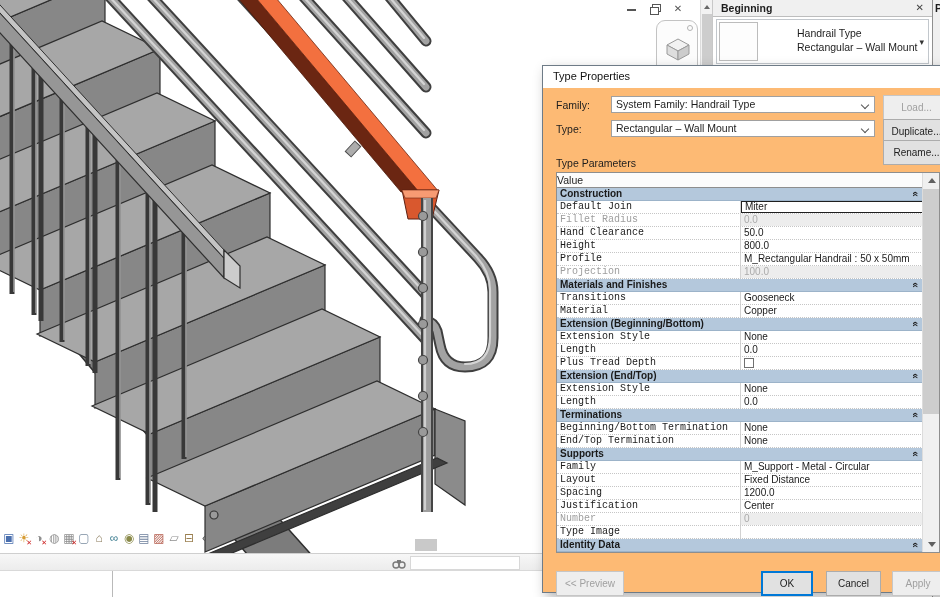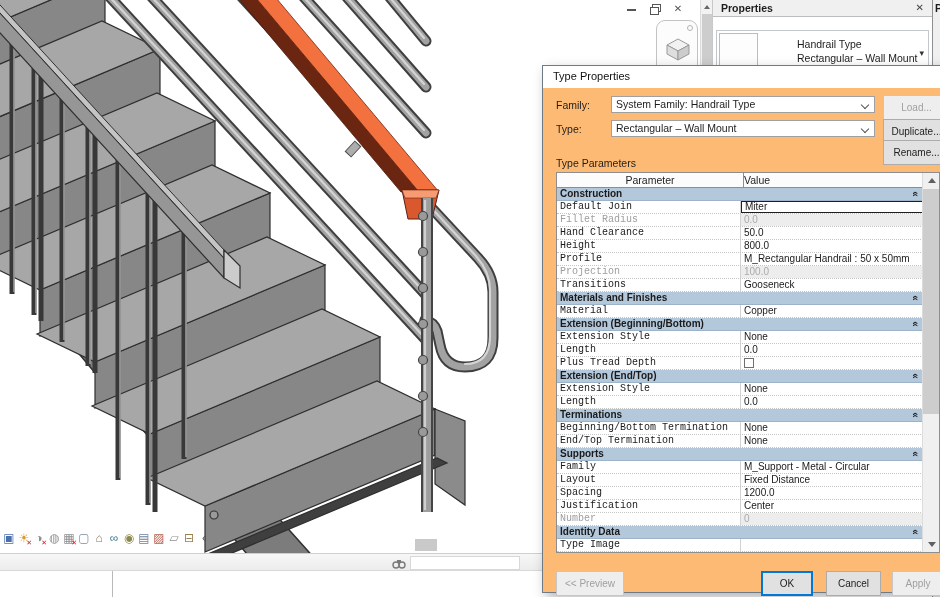--- a/index.html
+++ b/index.html
@@ -34,21 +34,21 @@
   #binoc{position:absolute;left:392px;top:4px;}
   #status-input{position:absolute;left:410px;top:2px;width:110px;height:14px;background:#fff;border:1px solid #d8d8d8;font-size:10px;padding:0 2px;}
   #bottomarea{position:absolute;left:0;top:571px;width:940px;height:26px;background:#fff;}
   #bottomarea .vline{position:absolute;left:112px;top:0;width:1px;height:26px;background:#b9b9b9;}
 
   
   #props{position:absolute;left:712px;top:0;width:220px;height:571px;background:#f0f0f0;border-left:1px solid #c8c8c8;}
   #props .ptitle{position:relative;height:17px;background:#f0f0f0;border-bottom:1px solid #bdbdbd;font-size:10.5px;font-weight:bold;color:#1d1d1d;padding:2px 0 0 8px;}
   #props .pclose{position:absolute;right:8px;top:2px;font-size:10px;color:#444;}
   #props .pbody{position:relative;height:50px;background:#fff;border-bottom:1px solid #a8a8a8;}
-  #type-selector{position:absolute;left:3px;top:13px;width:213px;height:45px;background:#fff;border:1px solid #c2c7cc;}
+  #type-selector{position:absolute;left:3px;top:2px;width:213px;height:45px;background:#fff;border:1px solid #c2c7cc;}
   #type-selector .thumb{position:absolute;left:2px;top:2px;width:39px;height:39px;border:1px solid #bcbcbc;background:#fdfdfd;}
   #type-selector .tline1{position:absolute;left:80px;top:7px;font-size:10.5px;color:#1d1d1d;white-space:nowrap;}
   #type-selector .tline2{position:absolute;left:80px;top:21px;font-size:10.5px;color:#1d1d1d;white-space:nowrap;}
   #type-selector .tarrow{position:absolute;right:4px;top:17px;font-size:9px;color:#333;}
   
   #edgepanel{position:absolute;left:932px;top:0;width:8px;height:597px;background:#f0f0f0;border-left:1px solid #8f8f8f;overflow:hidden;}
   #edgepanel span{position:absolute;left:2px;top:2px;font-size:10.5px;font-weight:bold;color:#1d1d1d;white-space:nowrap;}
 
   
   #dlg{position:absolute;left:542px;top:65px;width:417px;height:528px;background:#fdba74;border:1px solid #6e7b87;box-shadow:4px 5px 12px rgba(0,0,0,.3);}
@@ -253,21 +253,21 @@
       <rect x="5" y="2" width="4" height="3" fill="#7a7a7a"></rect>
     </svg>
     <input id="status-input" value="" style="">
   </div>
   <div id="bottomarea">
     <span class="vline"></span>
   </div>
 
   <div id="props">
     <div class="ptitle">
-      <span>Properties</span>
+      <span>Beginning</span>
       <span class="pclose">✕</span>
     </div>
     <div class="pbody">
       <div id="type-selector">
         <span class="thumb"></span>
         <span class="tline1">Handrail Type</span>
         <span class="tline2">Rectangular – Wall Mount</span>
         <span class="tarrow">▾</span>
       </div>
     </div>
@@ -289,21 +289,20 @@
 
     <span class="dlabel" style="left:13px;top:57px">Type:</span>
     <div class="combo" style="top:54px">Rectangular – Wall Mount</div>
     <button class="btn" style="left:340px;top:53px">Duplicate...</button>
     <button class="btn" style="left:340px;top:74px">Rename...</button>
 
     <span class="dlabel" style="left:13px;top:91px">Type Parameters</span>
 
     <div id="tp-table">
       <div id="thead">
-        <span class="h1">Parameter</span>
         <span class="h2">Value</span>
       </div>
       <div id="tbody">
           <div class="trow sec">
             <span>Construction</span>
             <span class="sec-chev">«</span>
           </div>
           <div class="trow param">
             <div class="pcell">Default Join</div>
             <div class="vcell sel">Miter</div>
@@ -321,27 +320,27 @@
             <div class="vcell">800.0</div>
           </div>
           <div class="trow param">
             <div class="pcell">Profile</div>
             <div class="vcell">M_Rectangular Handrail : 50 x 50mm</div>
           </div>
           <div class="trow param dis">
             <div class="pcell">Projection</div>
             <div class="vcell">100.0</div>
           </div>
+          <div class="trow sec">
+            <span>Materials and Finishes</span>
+            <span class="sec-chev">«</span>
+          </div>
           <div class="trow param">
             <div class="pcell">Transitions</div>
             <div class="vcell">Gooseneck</div>
-          </div>
-          <div class="trow sec">
-            <span>Materials and Finishes</span>
-            <span class="sec-chev">«</span>
           </div>
           <div class="trow param">
             <div class="pcell">Material</div>
             <div class="vcell">Copper</div>
           </div>
           <div class="trow sec">
             <span>Extension (Beginning/Bottom)</span>
             <span class="sec-chev">«</span>
           </div>
           <div class="trow param">
@@ -397,27 +396,27 @@
             <div class="vcell">1200.0</div>
           </div>
           <div class="trow param">
             <div class="pcell">Justification</div>
             <div class="vcell">Center</div>
           </div>
           <div class="trow param dis">
             <div class="pcell">Number</div>
             <div class="vcell">0</div>
           </div>
-          <div class="trow sec">
-            <span>Identity Data</span>
-            <span class="sec-chev">«</span>
-          </div>
           <div class="trow param">
             <div class="pcell">Type Image</div>
             <div class="vcell"></div>
+          </div>
+          <div class="trow sec">
+            <span>Identity Data</span>
+            <span class="sec-chev">«</span>
           </div>
         </div>
       <div id="tsb">
         <span class="up"></span>
         <span class="tthumb"></span>
         <span class="dn"></span>
       </div>
     </div>
 
     <button class="btn disabled" style="left:13px;top:505px;width:68px">&lt;&lt; Preview</button>

